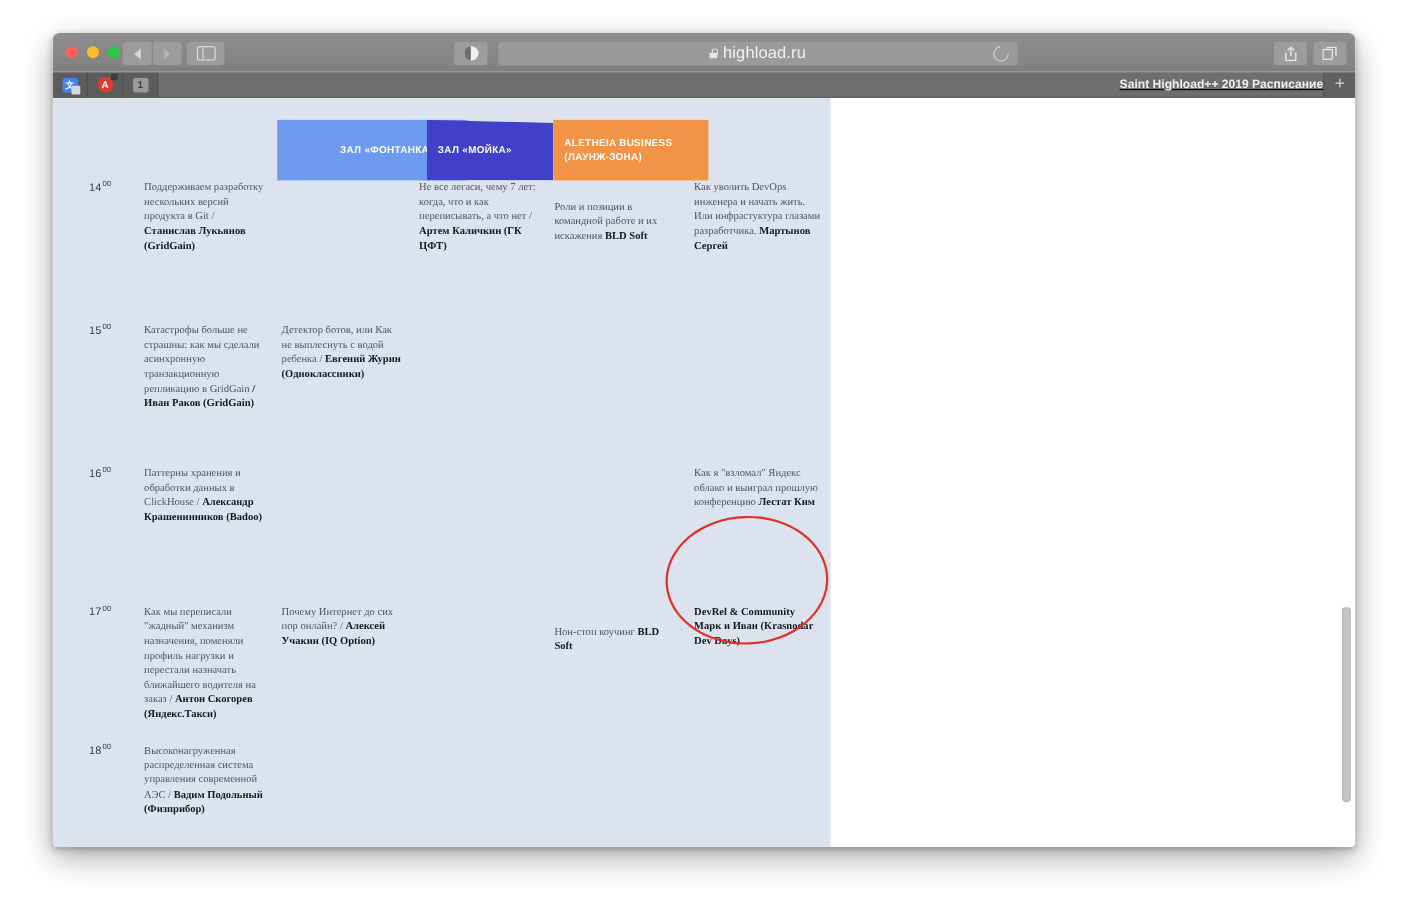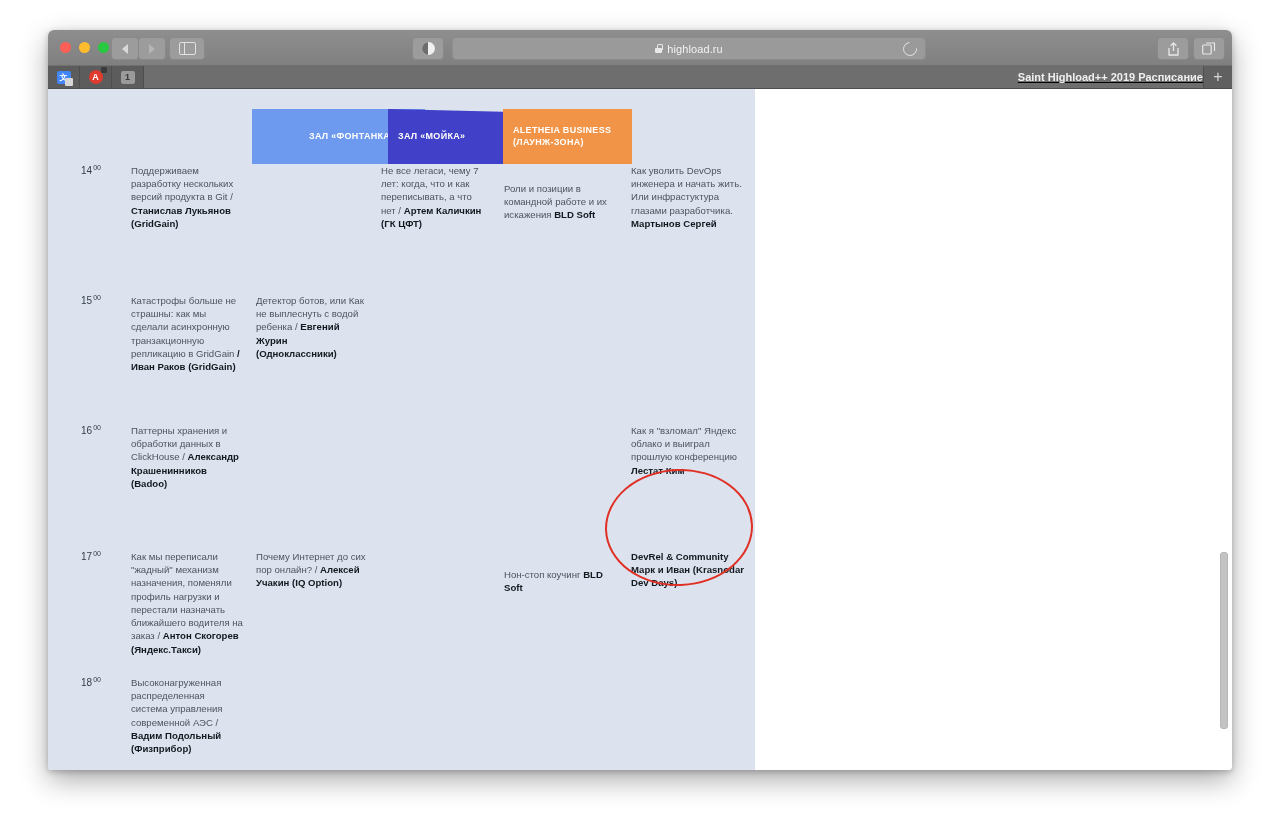--- a/index.html
+++ b/index.html
@@ -56,21 +56,21 @@
 
   .urlbar{
     position:absolute;left:404px;top:7px;width:472px;height:21px;border-radius:4px;
     background:#9a9a9a;border:1px solid #8d8d8d;
     display:flex;align-items:center;justify-content:center;
   }
   .url-inner{display:flex;align-items:center;gap:5px;}
   .lock{width:7px;height:9px;position:relative;}
   .lock:before{content:"";position:absolute;left:0;bottom:0;width:7px;height:5px;background:#e8e8e8;border-radius:1px;}
   .lock:after{content:"";position:absolute;left:1.5px;top:0;width:4px;height:5px;border:1.3px solid #e8e8e8;border-bottom:none;border-radius:2px 2px 0 0;}
-  .url-text{font-size:11px;color:#f2f2f2;letter-spacing:.1px;}
+  .url-text{font-size:15px;color:#f2f2f2;letter-spacing:.1px;}
   .reload{
     position:absolute;right:8px;top:4px;width:12px;height:12px;
     border:1.4px solid #dcdcdc;border-radius:50%;border-top-color:transparent;
     transform:rotate(40deg);
   }
 
   
   .tabstrip{
     position:relative;height:22px;width:100%;
     background:#606060;border-bottom:1px solid #4e4e4e;
@@ -123,33 +123,33 @@
   .hcol{position:absolute;top:0;height:55px;display:flex;align-items:center;}
   .hcol .htext{
     padding:0 10px;font-size:9px;font-weight:bold;color:#ffffff;
     letter-spacing:.3px;line-height:1.25;
   }
   .h-neva{left:0;width:127px;background:#e23b32;
       clip-path:polygon(0 11%, 100% 0, 100% 100%, 0 100%);}
   .h-fontanka{left:127px;width:126px;background:#6d9aee;padding-left:47px;}
   .h-moyka{left:263px;width:115px;background:#4040c8;
       clip-path:polygon(0 0, 100% 5%, 100% 100%, 0 100%);}
-  .h-aletheia{left:378px;width:129px;background:#f29447;}
+  .h-aletheia{left:378px;width:141px;background:#f29447;}
   .h-mitapy{left:505px;width:125px;background:#4fb3e8;
       clip-path:polygon(0 7%, 100% 7%, 100% 100%, 0 100%);}
 
   
   .grid{position:absolute;left:0;top:75px;width:707px;}
   .row{position:relative;width:100%;}
   .time{
     position:absolute;left:33px;top:0;width:40px;
     font-size:10px;color:#333c4a;white-space:nowrap;
   }
   .time sup{font-size:7px;vertical-align:super;margin-left:1px;}
-  .cell{position:absolute;top:0;font-size:9.6px;line-height:1.38;color:#4d5360;}
+  .cell{position:absolute;top:0;font-size:9.6px;line-height:1.38;color:#4d5360;font-family:Liberation Serif, serif;}
   .cell b{color:#14181f;font-weight:bold;}
   .c1{left:83px;width:112px;}
   .c2{left:208px;width:110px;}
   .c3{left:333px;width:108px;}
   .c4{left:456px;width:112px;margin-top:18px;}
   .c5{left:583px;width:116px;}
 
   .r1{height:130px;}
   .r2{height:130px;}
   .r3{height:126px;}

